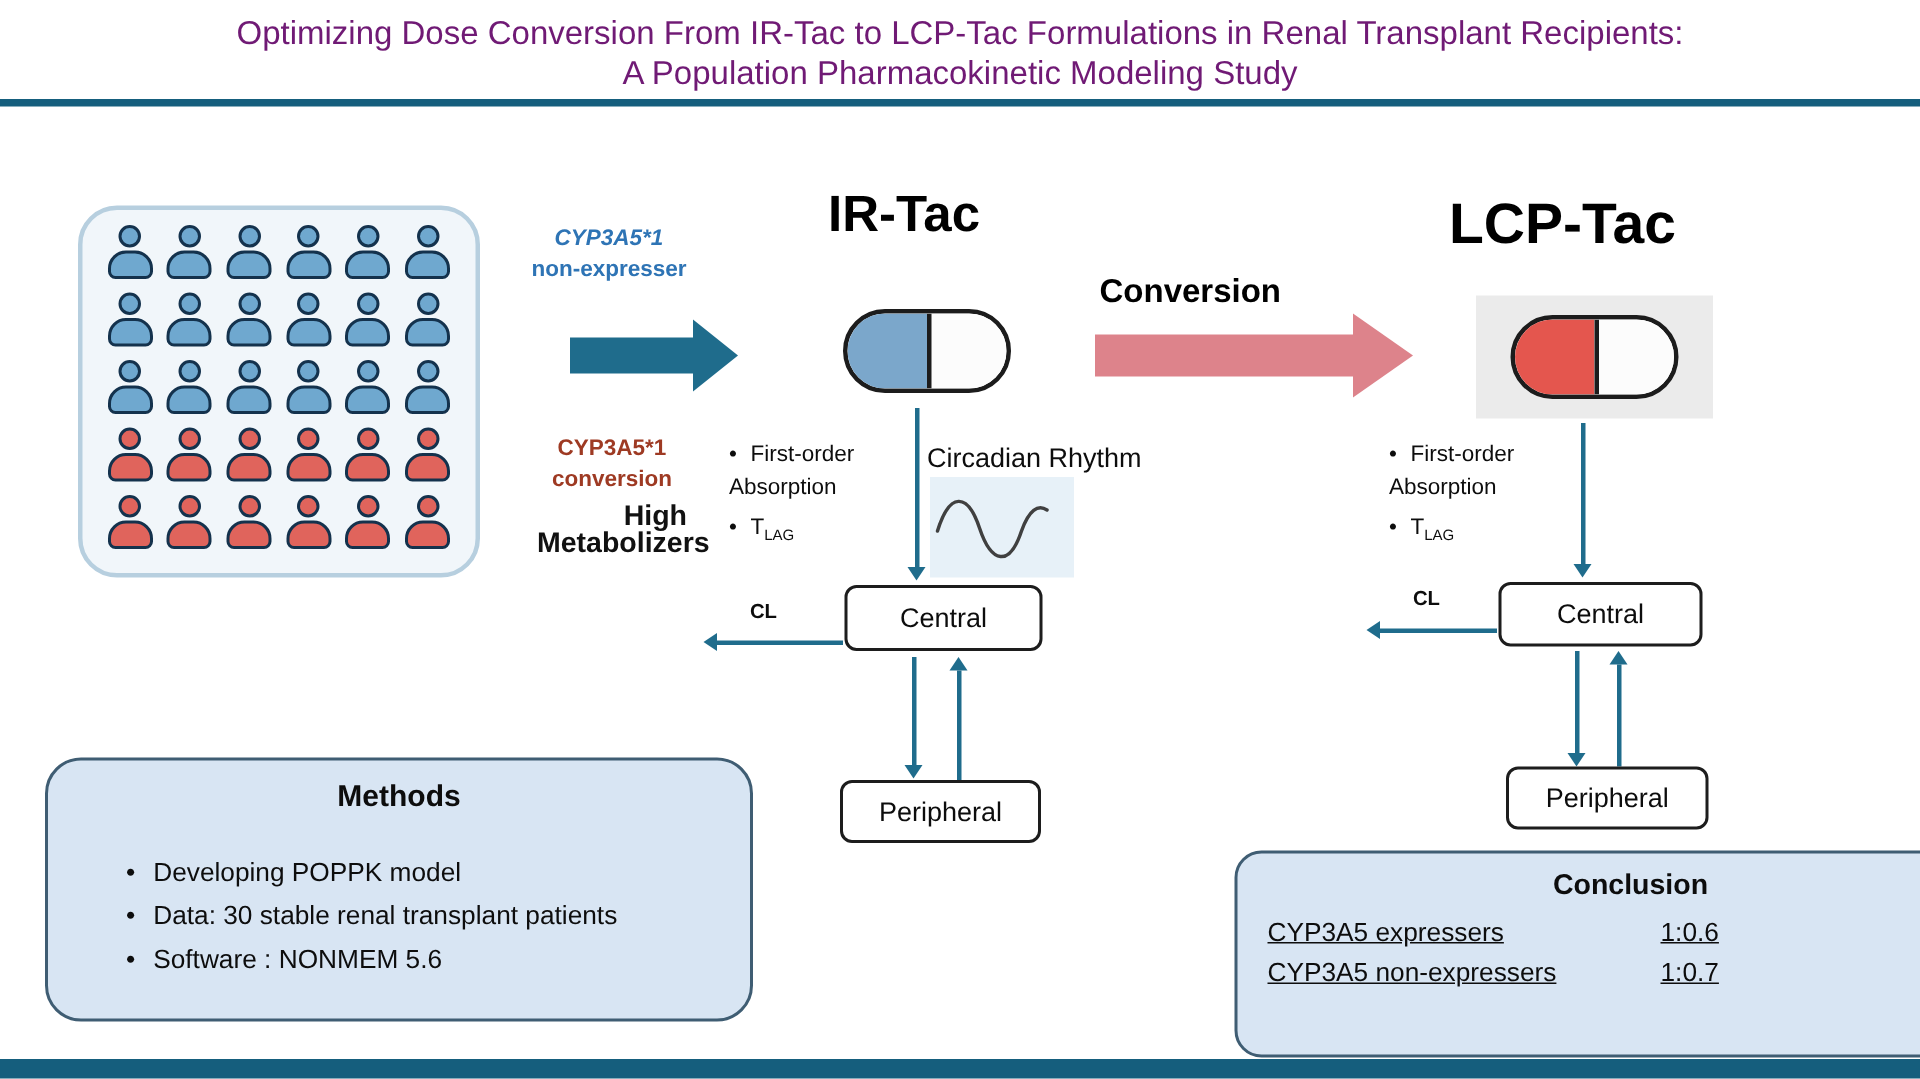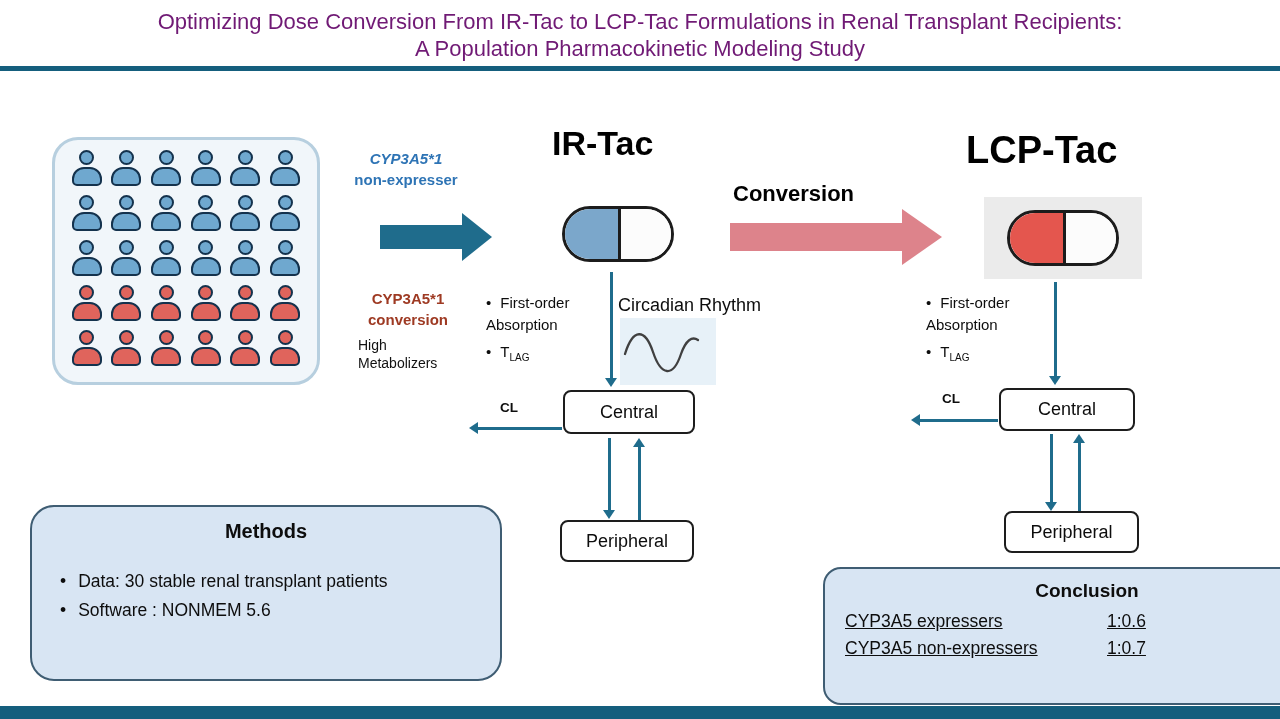--- a/index.html
+++ b/index.html
@@ -29,22 +29,22 @@
   .person .torso{width:30px; height:19px; border:2.5px solid #14324d;
                  border-radius:12px 12px 5px 5px; margin-top:2px;}
   .person.blue .head,.person.blue .torso{background:var(--blue-person);}
   .person.red .head,.person.red .torso{background:var(--red-person);}
 
   .cyp-non{position:absolute; left:340px; top:148px; width:132px; text-align:center;
            color:var(--cyp-blue); font-weight:bold; font-size:15px; line-height:21px;}
   .cyp-non .gene{font-style:italic;}
   .cyp-exp{position:absolute; left:348px; top:288px; width:120px; text-align:center;
            color:var(--cyp-red); font-weight:bold; font-size:15px; line-height:21px;}
-  .high-met{position:absolute; left:358px; top:336px; width:100px; text-align:left;
-            font-weight:normal; font-size:14px; line-height:18px; color:#111;}
+  .high-met{position:absolute; left:358px; top:336px; width:100px; text-align:right;
+            font-weight:bold; font-size:19px; line-height:18px; color:#111;}
 
   .arrow-right{position:absolute;}
   .arrow-right .shaft{position:absolute;}
   .arrow-right .head{position:absolute; width:0; height:0;}
   .arrow-teal{left:380px; top:213px; width:112px; height:48px;}
   .arrow-teal .shaft{left:0; top:12px; width:82px; height:24px; background:var(--teal);}
   .arrow-teal .head{left:82px; top:0; border-top:24px solid transparent;
                     border-bottom:24px solid transparent; border-left:30px solid var(--teal);}
   .arrow-pink{left:730px; top:209px; width:212px; height:56px;}
   .arrow-pink .shaft{left:0; top:14px; width:172px; height:28px; background:var(--pink);}
@@ -82,21 +82,21 @@
     border-left:6px solid transparent; border-right:6px solid transparent; border-bottom:9px solid var(--teal);}
   .harrow{position:absolute; height:2.5px; background:var(--teal);}
   .harrow.left::before{content:""; position:absolute; left:-9px; top:50%; transform:translateY(-50%);
     border-top:6px solid transparent; border-bottom:6px solid transparent; border-right:9px solid var(--teal);}
 
   .node{position:absolute; border:2.5px solid #1d1d1d; border-radius:8px; background:#fff;
         display:flex; align-items:center; justify-content:center; font-size:18px; color:#0d0d0d;}
   .cl{position:absolute; font-weight:bold; font-size:13.5px; color:#0d0d0d;}
 
   .panel{position:absolute; background:var(--panel-fill); border:2px solid var(--panel-border);}
-  .methods{left:30px; top:505px; width:472px; height:176px; border-radius:24px; padding:13px 16px;}
+  .methods{left:30px; top:505px; width:472px; height:176px; border-radius:24px; padding:13px 40px;}
   .conclusion{left:823px; top:567px; width:528px; height:138px; border-radius:18px; padding:11px 20px;}
   .panel-title{text-align:center; font-weight:bold; font-size:20px; color:#0d0d0d;}
   .methods .panel-title{margin-bottom:24px;}
   .conclusion .panel-title{font-size:19px; margin-bottom:6px;}
   .methods ul{list-style:none; font-size:17.5px; line-height:29px; padding-left:12px; color:#0d0d0d;}
   .methods li::before{content:"•"; margin-right:12px;}
   .conclusion .intro{font-size:17.5px; line-height:27px; color:#0d0d0d;}
   .conclusion-row{display:flex; font-size:17.5px; line-height:27px; color:#0d0d0d;text-decoration:underline;}
   .conclusion-row .c-label{width:262px;}
 </style>
@@ -308,20 +308,21 @@
   <div class="harrow left" style="left:920px; top:419px; width:78px;"></div>
   <div class="varrow down" style="left:1050px; top:434px; height:68px;"></div>
   <div class="varrow up" style="left:1078px; top:443px; height:68px;"></div>
   <div class="node" style="left:1004px; top:511px; width:135px; height:42px;">
     <span>Peripheral</span>
   </div>
 
   <div class="panel methods">
     <div class="panel-title">Methods</div>
     <ul>
+        <li>Developing POPPK model</li>
         <li>Data: 30 stable renal transplant patients</li>
         <li>Software : NONMEM 5.6</li>
       </ul>
   </div>
 
   <div class="panel conclusion">
     <div class="panel-title">Conclusion</div>
     <div>
         <div class="conclusion-row">
           <span class="c-label">CYP3A5 expressers</span>

